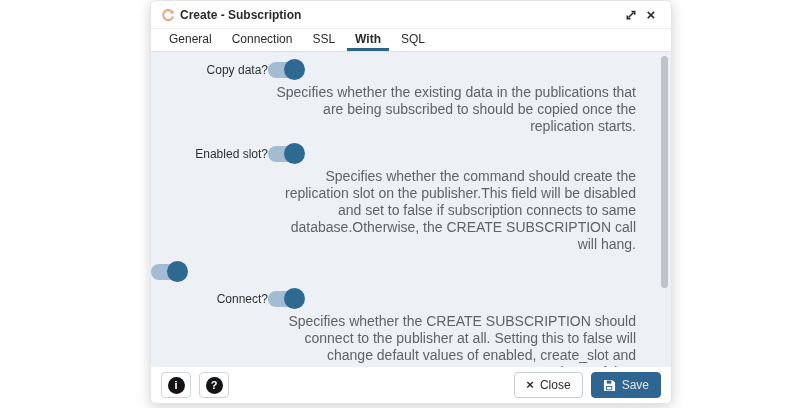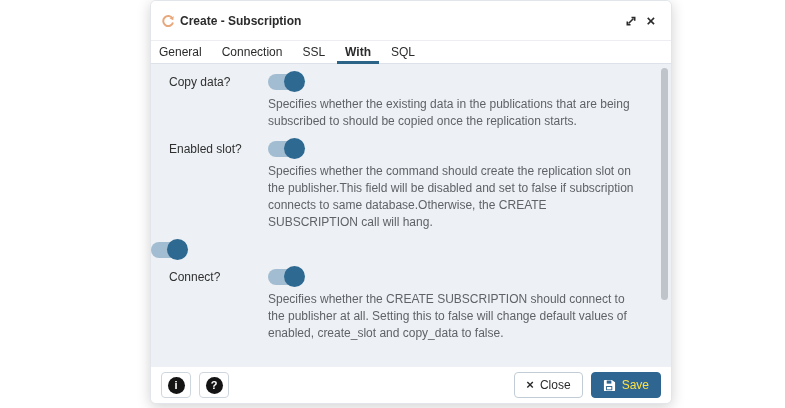--- a/index.html
+++ b/index.html
@@ -7,49 +7,49 @@
               font-family:"Liberation Sans", sans-serif; }
   .canvas { position:relative; width:785px; height:408px; background:#fff; }
 
   
   .dialog { position:absolute; left:150px; top:0; width:522px; height:404px;
             background:#fff; border:1px solid #e2e5ea; border-radius:6px;
             box-shadow:0 3px 14px rgba(0,0,0,.18); display:flex; flex-direction:column;
             overflow:hidden; }
 
   
-  .hdr { height:40px; display:flex; align-items:center; padding:0 10px; background:#fff;
+  .hdr { height:28px; display:flex; align-items:center; padding:0 10px; background:#fff;
          border-bottom:1px solid #eceef1; flex:0 0 auto; }
   .hdr-icon { width:14px; height:14px; margin-right:5px; font-size:13px; line-height:14px;
               color:#e8a15f; font-weight:bold; }
   .hdr-title { font-size:12px; font-weight:bold; color:#2b2b2b; flex:1; }
   .hdr-btn { width:20px; height:18px; display:flex; align-items:center; justify-content:center;
              cursor:pointer; color:#2b2b2b; }
   .expand-glyph svg { display:block; }
   .close-glyph { font-size:15px; font-weight:bold; line-height:14px; }
 
   
-  .tabbar { height:23px; display:flex; align-items:center; background:#fff;
+  .tabbar { height:23px; display:flex; align-items:flex-end; padding-left:10px; background:#fff;
             border-bottom:1px solid #dde1e8; flex:0 0 auto; }
   .tab { font-size:12px; color:#2b2b2b; padding:4px 8px 2px 8px; margin-right:4px;
          border-bottom:3px solid transparent; cursor:pointer; white-space:nowrap; }
   .tab.active { border-bottom-color:#2c6487; font-weight:bold; }
 
   
   .content { position:relative; flex:1 1 auto; background:#edf0f4; overflow:hidden;
              padding:9px 0 0 0; }
   .row { display:flex; margin-bottom:10px; }
   .row-label { width:117px; flex:0 0 117px; padding-left:18px; padding-top:2px;
-               font-size:12px; color:#303030; }
+               font-size:12px; color:#303030;text-align:right; }
   .row-ctrl { flex:1; padding-right:28px; }
   .toggle { position:relative; width:35px; height:16px; border-radius:8px;
             background:#a2bcd1; margin-top:1px; cursor:pointer; }
   .toggle .knob { position:absolute; right:-2px; top:-3px; width:21px; height:21px;
                   border-radius:50%; background:#2e6991; }
-  .help { margin-top:6px; font-size:12px; line-height:17px; color:#5f6368; max-width:368px; }
+  .help { margin-top:6px; font-size:14px; line-height:17px; color:#5f6368; max-width:368px;text-align:right; }
 
   
   .scroll-track { position:absolute; top:0; right:2px; width:9px; height:100%;
                   background:transparent; }
   .scroll-thumb { position:absolute; top:4px; right:1px; width:7px; height:232px;
                   border-radius:4px; background:#bfc3ca; cursor:pointer; }
 
   
   .footer { height:36px; flex:0 0 auto; background:#fff; display:flex; align-items:center;
             padding:0 10px; }
@@ -57,21 +57,21 @@
               background:#fff; display:flex; align-items:center; justify-content:center;
               margin-right:8px; cursor:pointer; }
   .round-glyph { width:17px; height:17px; border-radius:50%; background:#141414; color:#fff;
                  font-size:11px; font-weight:bold; display:flex; align-items:center;
                  justify-content:center; line-height:1; }
   .footer-spacer { flex:1; }
   .btn { height:26px; border:1px solid #c2ccd6; border-radius:4px; background:#fff;
          display:flex; align-items:center; padding:0 11px; margin-left:8px; font-size:12px;
          color:#2b2b2b; cursor:pointer; white-space:nowrap; }
   .btn .bicon { margin-right:6px; display:flex; align-items:center; font-size:13px; }
-  .btn-save { background:#2f6691; border-color:#2f6691; color:#fde047; }
+  .btn-save { background:#2f6691; border-color:#2f6691; color:#e5e5e5; }
   .x-glyph { font-size:15px; font-weight:bold; line-height:1; margin-top:-1px; }
 </style>
 </head>
 <body>
 
 <div class="canvas">
   <div class="dialog">
 
     <div class="hdr">
       <span class="hdr-icon">

